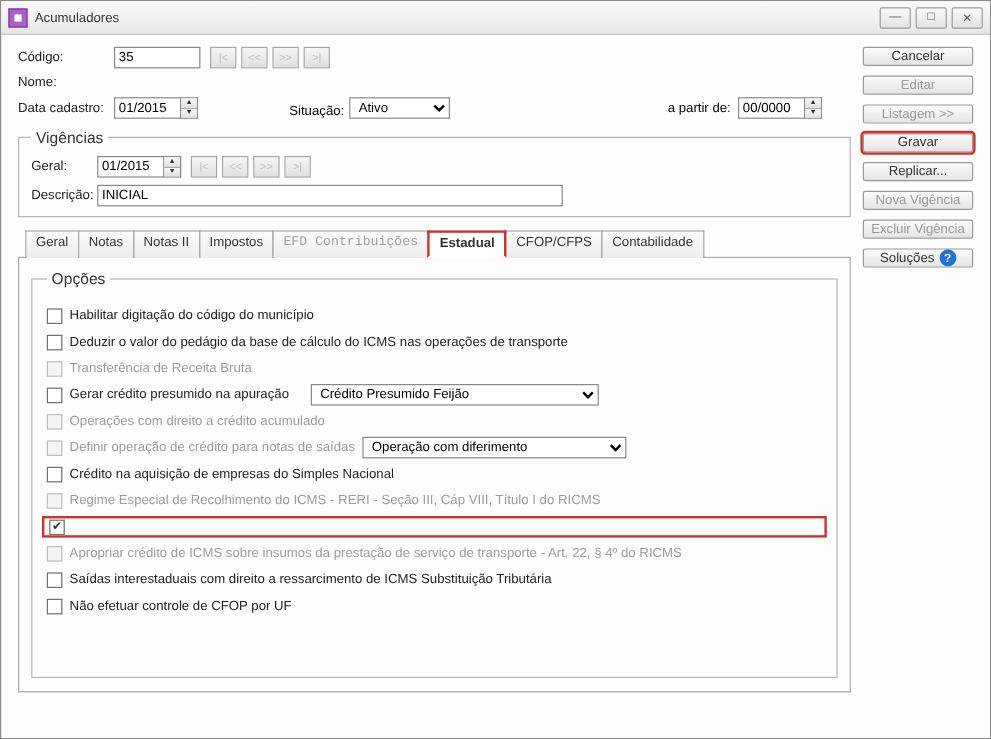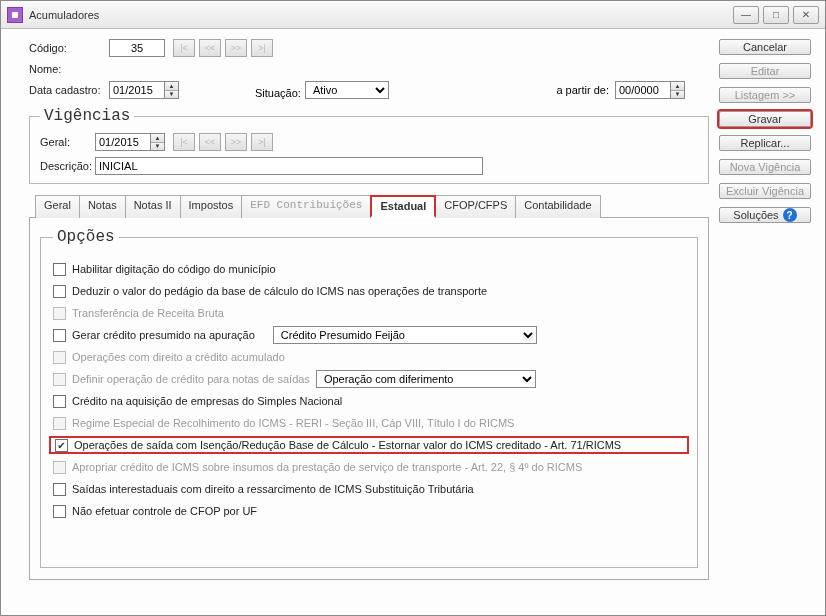--- a/index.html
+++ b/index.html
@@ -39,21 +39,21 @@
     width:26px;height:18px;
     border:1px solid #9b9b9b;
     background: linear-gradient(#fafafa,#e2e2e2);
     border-radius:2px;
     display:flex;align-items:center;justify-content:center;
     color:#555;font-size:10px;
   }
   .content {
     position:absolute;
     top:28px; left:0; right:0; bottom:0;
-    padding:10px 10px 10px 28px;
+    padding:10px 10px 10px 14px;
     display:flex;
   }
   .main-col { flex:1; }
   .side-col { width:96px; margin-left:10px; }
   .side-btn {
     width:92px; height:16px;
     border:1px solid #999;
     background:linear-gradient(#fbfbfb,#e4e4e4);
     margin-bottom:8px;
     display:flex;align-items:center;justify-content:center;
@@ -71,21 +71,21 @@
   .lbl { width:80px; color:#222; }
   .lbl-sm { width:55px; color:#222; }
   input.text, select {
     border:1px solid #888;
     background:#fff;
     height:18px;
     font-size:11px;
     padding:1px 3px;
     font-family:inherit;
   }
-  .code-input { width:56px; text-align:center; }
+  .code-input { width:72px; text-align:left; }
   .nav-btns { display:flex; gap:4px; margin-left:8px; }
   .nav-btn {
     width:22px;height:18px;border:1px solid #a7a7a7;
     background:linear-gradient(#f5f5f5,#e0e0e0);
     display:flex;align-items:center;justify-content:center;
     color:#888;font-size:9px;
   }
   .nav-btn.disabled { color:#bbb; }
   .nome-input { width:468px; }
   .date-wrap { display:flex; }
@@ -93,21 +93,21 @@
   .spin { display:flex; flex-direction:column; width:14px; border:1px solid #888; border-left:none;}
   .spin div { flex:1; background:linear-gradient(#f7f7f7,#e0e0e0); display:flex;align-items:center;justify-content:center; font-size:6px;color:#333;}
   .spin div:first-child{border-bottom:1px solid #aaa;}
   .sit-sel { width:84px; margin-left:4px; }
   fieldset {
     border:1px solid #b5b5b5;
     margin:8px 0 0 0;
     padding:8px 10px 10px 10px;
   }
   fieldset.vig { padding-bottom:8px; }
-  legend { color:#333; padding:0 4px; font-size:16px;font-family:Liberation Mono, monospace;}
+  legend { color:#333; padding:0 4px; font-size:13px;}
   .desc-input { width:388px; }
   
   .tabstrip { display:flex; margin-top:10px; border-bottom:1px solid #aaa; padding-left:6px;}
   .tab {
     padding:3px 8px 4px 8px;
     border:1px solid #aaa;
     border-bottom:none;
     background:linear-gradient(#fbfbfb,#ececec);
     margin-right:-1px;
     position:relative; top:1px;
@@ -131,21 +131,21 @@
   fieldset.options { margin:4px 0 0 0; padding:10px 12px; height:340px;}
   .opt-row { display:flex; align-items:center; margin:4px 0; height:18px;}
   .chk {
     width:13px;height:13px;border:1px solid #6f6f6f;background:#fff;
     margin-right:6px;display:inline-flex;align-items:center;justify-content:center;
     font-size:10px;color:#333;flex:0 0 13px;
   }
   .chk.disabled { border-color:#bdbdbd; background:#f4f4f4;}
   .opt-label { color:#222; }
   .opt-label.disabled { color:#9c9c9c; }
-  .inline-sel { margin-left:18px; width:264px; height:18px;}
+  .inline-sel { margin-left:18px; width:240px; height:18px;}
   .red-row {
     border:2px solid #d22e2e;
     padding:2px 4px;
     margin:2px -4px;
   }
   .group-sit { margin-left:76px; display:flex; align-items:flex-end;}
   .group-partir { margin-left:auto; display:flex; align-items:center; margin-right:24px;}
 </style>
 </head>
 <body>
@@ -278,21 +278,20 @@
           <div class="opt-row">
             <span class="chk"></span>
             <span class="opt-label">Crédito na aquisição de empresas do Simples Nacional</span>
           </div>
           <div class="opt-row">
             <span class="chk disabled"></span>
             <span class="opt-label disabled">Regime Especial de Recolhimento do ICMS - RERI - Seção III, Cáp VIII, Título I do RICMS</span>
           </div>
           <div class="opt-row red-row">
             <span class="chk">✔</span>
-            <span class="opt-label">Operações de saída com Isenção/Redução Base de Cálculo - Estornar valor do ICMS creditado - Art. 71/RICMS</span>
           </div>
           <div class="opt-row">
             <span class="chk disabled"></span>
             <span class="opt-label disabled">Apropriar crédito de ICMS sobre insumos da prestação de serviço de transporte - Art. 22, § 4º do RICMS</span>
           </div>
           <div class="opt-row">
             <span class="chk"></span>
             <span class="opt-label">Saídas interestaduais com direito a ressarcimento de ICMS Substituição Tributária</span>
           </div>
           <div class="opt-row">

